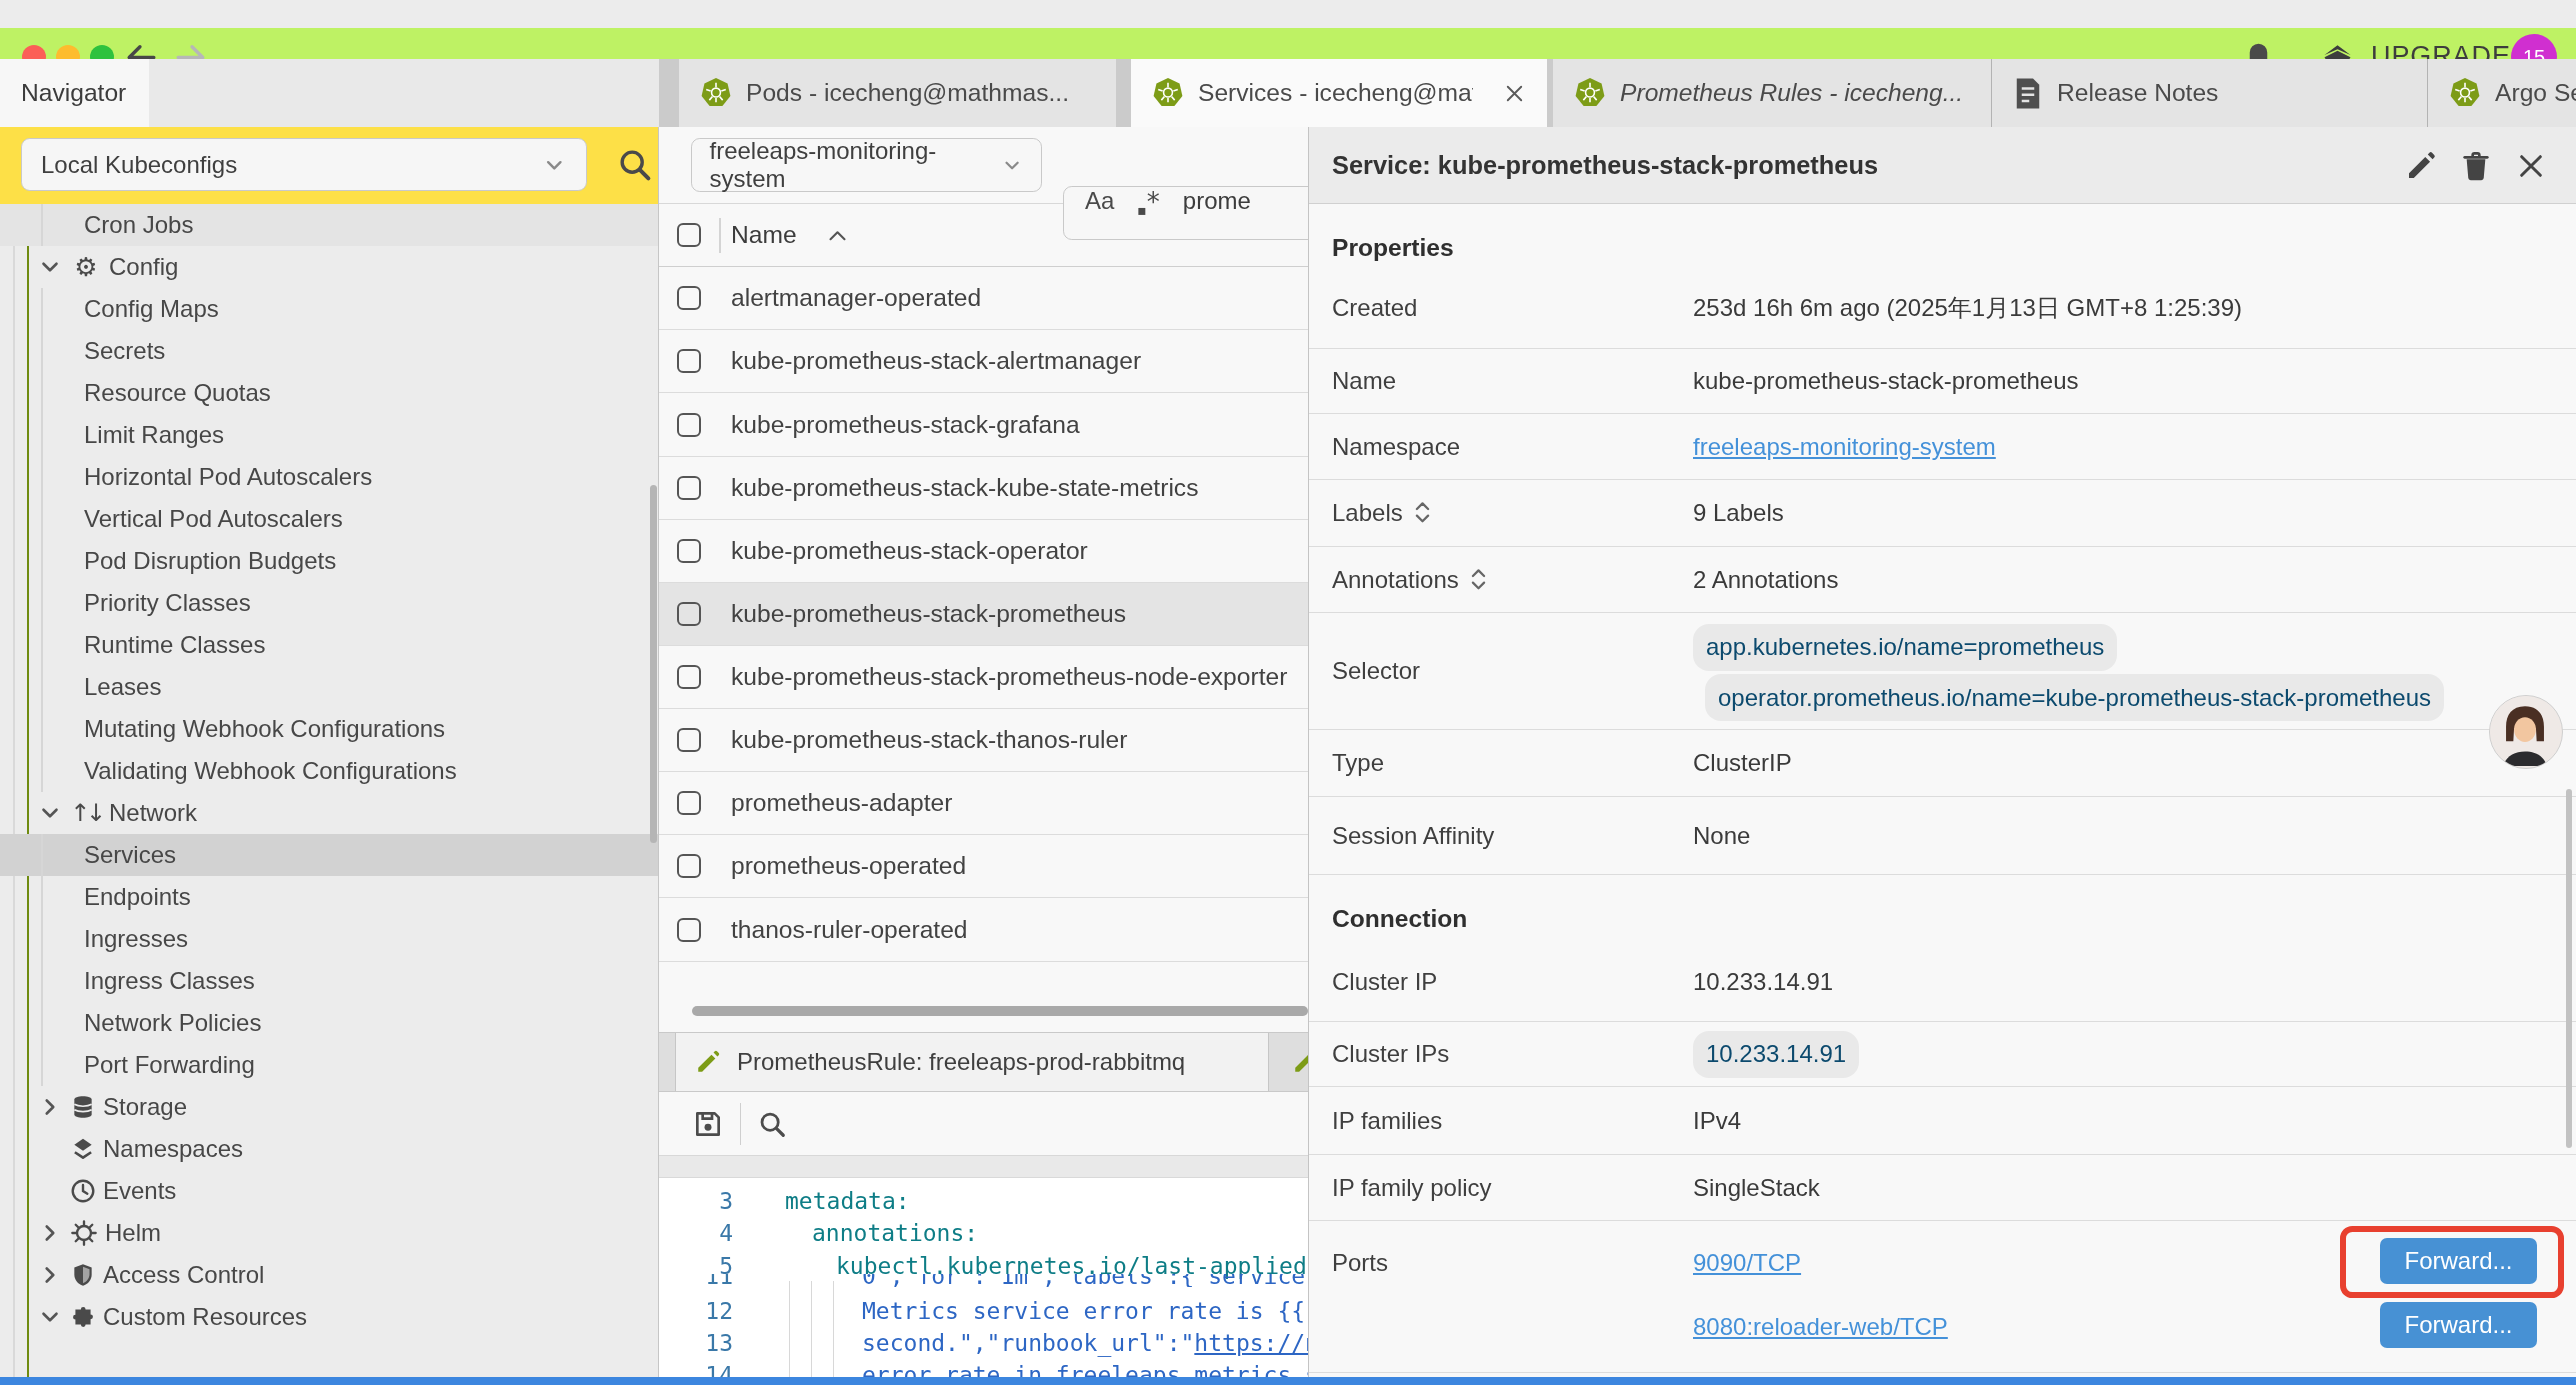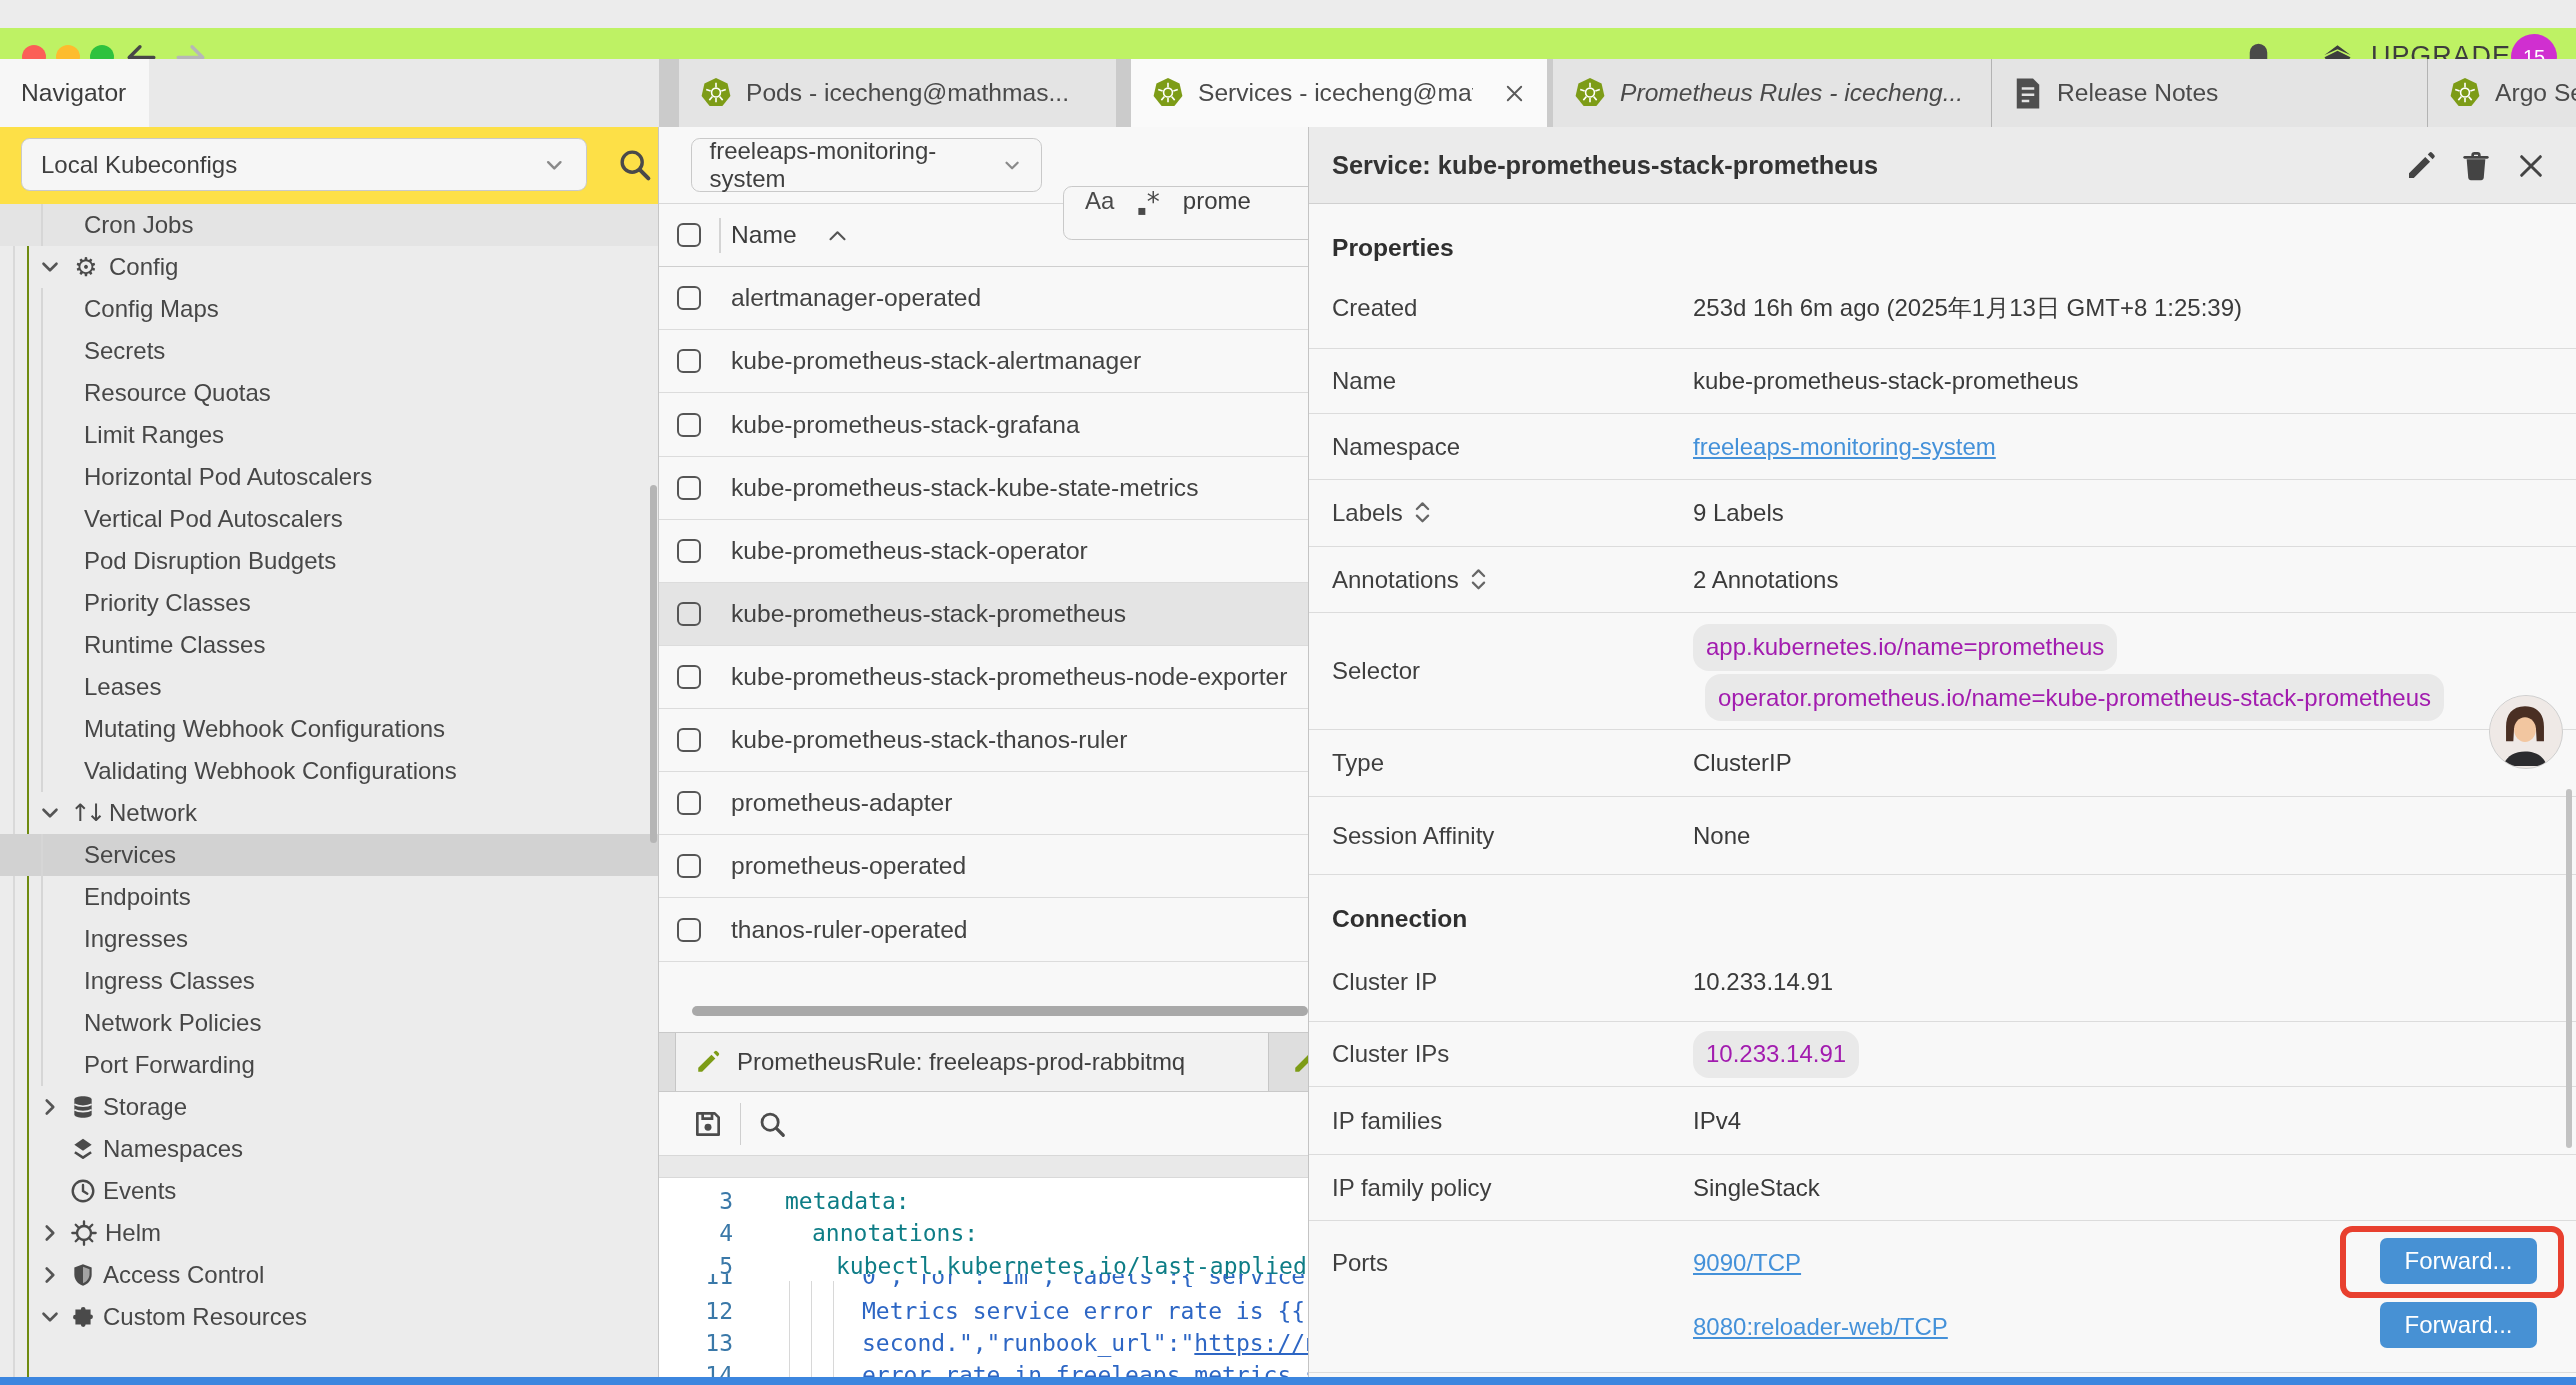--- a/index.html
+++ b/index.html
@@ -99,21 +99,21 @@
   #dheader{ position:absolute; left:0; top:0; width:1268px; height:77px; background:#ebebeb; border-bottom:1.3px solid #d0d0d0; display:flex; align-items:center; }
   #dtitle{ margin-left:23px; font-size:25.4px; font-weight:bold; color:#333; } 
   #dh-icons{ position:absolute; right:30px; top:0; height:77px; display:flex; align-items:center; gap:23px; }
   #dh-icons svg{ width:32px; height:32px; color:#444; }
   .seclabel{ position:absolute; left:23px; font-size:24.6px; font-weight:bold; color:#2f2f2f; }
   .drow{ position:absolute; left:0; width:1268px; display:flex; align-items:center; border-bottom:1.3px solid #dcdcdc; }
   .drow.nb{ border-bottom:none;text-align:center; }
   .dlabel{ position:absolute; left:23px; font-size:24px; color:#3f3f3f; display:flex; align-items:center; gap:10.5px; }
   .dvalue{ position:absolute; left:384px; font-size:24px; color:#3a3a3a; white-space:nowrap; }
   .dlink{ position:absolute; left:384px; font-size:24px; color:#4491d9; text-decoration:underline; white-space:nowrap; }
-  .chip{ display:inline-flex; align-items:center; height:47px; padding:0 13px; background:#e9e9e9; border-radius:16px; font-size:24px; color:#a21caf; white-space:nowrap; }
+  .chip{ display:inline-flex; align-items:center; height:47px; padding:0 13px; background:#e9e9e9; border-radius:16px; font-size:24px; color:#0c4a6e; white-space:nowrap; }
   .updown{ width:19px; height:24.6px; color:#666; }
   .fwd-btn{ position:absolute; width:157px; height:46px; background:#4791d4; border:none; border-radius:7px; color:#fff; font-size:24px; font-family:"Liberation Sans",sans-serif; }
   #red-annot{ position:absolute; left:1031px; top:1099px; width:224px; height:72px; border:6.1px solid #e8402f; border-radius:12.3px; z-index:10; }
   #avatar{ position:absolute; left:1180px; top:568px; width:74px; height:74px; border-radius:50%; overflow:hidden; border:1.8px solid #cfcfcf; background:#efe9e6; z-index:12; }
   #dr-scroll{ position:absolute; left:1257px; top:662px; width:6.1px; height:359px; background:#c2c2c2; border-radius:3.5px; }
 
   #accent{ position:absolute; left:0; top:1377px; width:2576px; height:8px; background:#3c86df; z-index:50; }
 </style>
 </head>
 <body>

